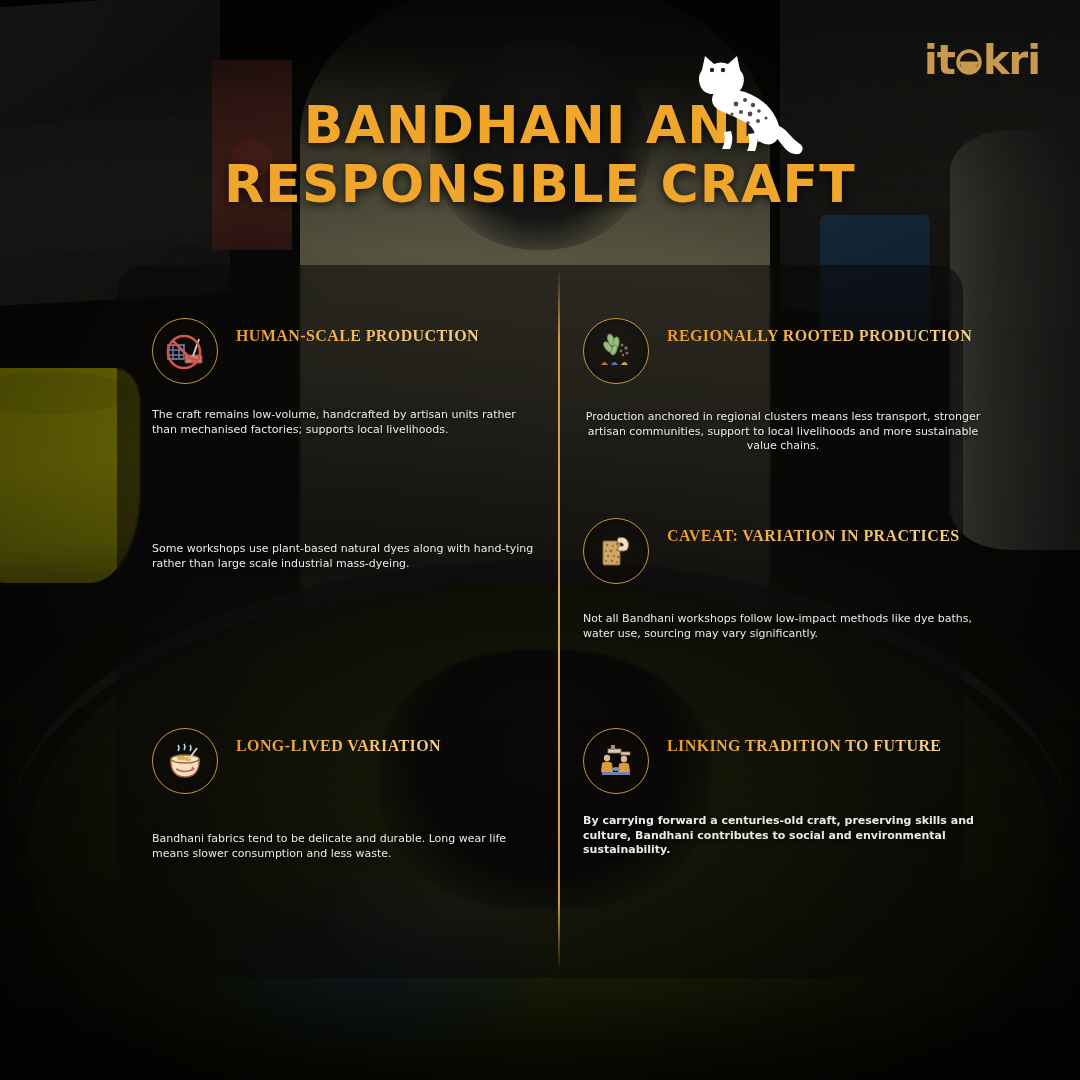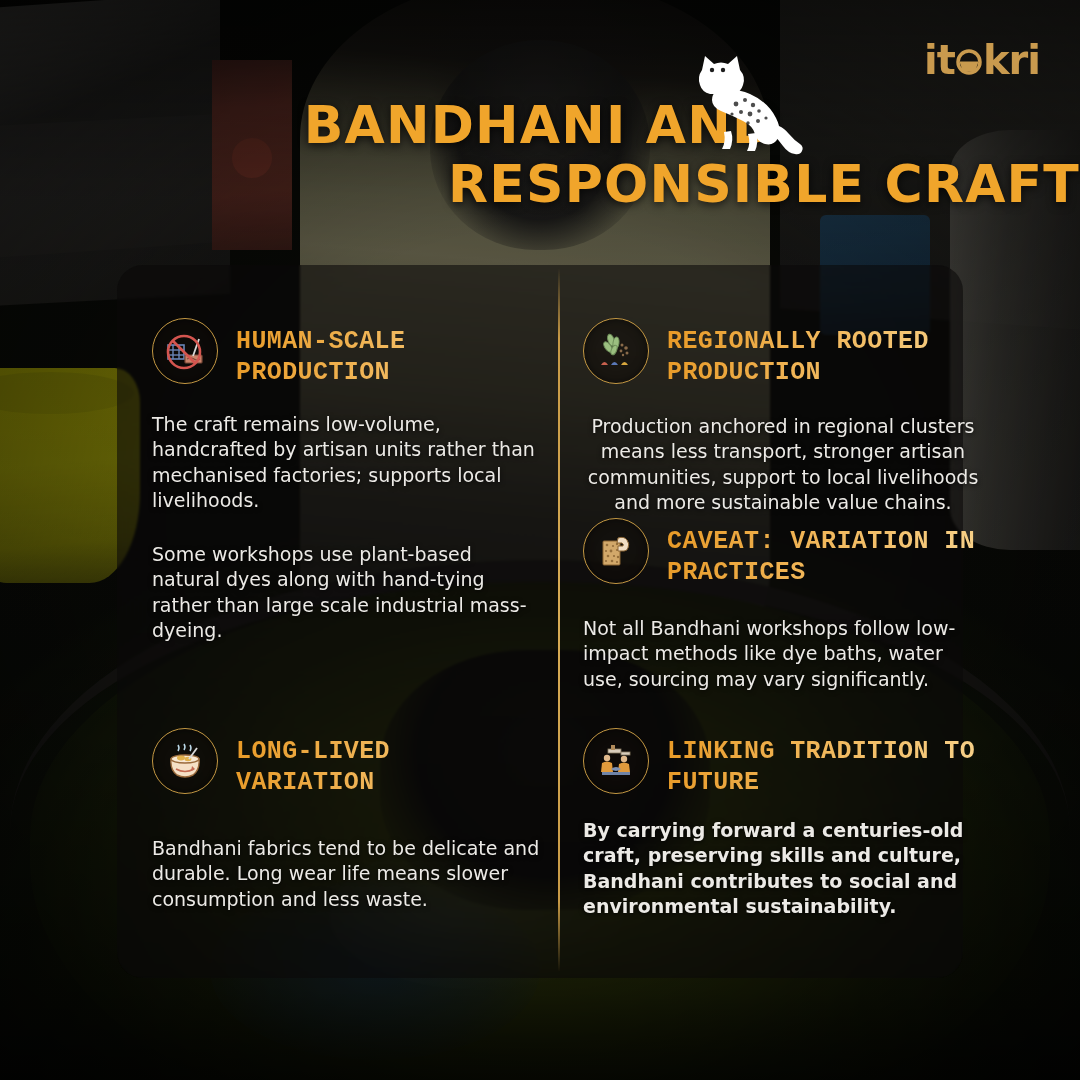--- a/index.html
+++ b/index.html
@@ -138,21 +138,21 @@
   .title {
     position:absolute; left:0; right:0; top:96px;
     text-align:center;
     color:#f0a52b;
     font-size:52px; font-weight:800;
     letter-spacing:1.2px; line-height:1.14;
     font-family:"DejaVu Sans", sans-serif;
     text-shadow: 0 2px 10px rgba(0,0,0,.75);
     z-index:4;
   }
-  .title .l2 { display:block;text-align:right; }
+  .title .l2 { display:block; }
   .cat {
     position:absolute; left:688px; top:48px; width:120px; height:110px; z-index:5;
     pointer-events:none;
   }
 
   
   .panel {
     position:absolute; left:117px; top:265px; width:846px; height:713px;
     background: rgba(10,9,8,.58);
     border-radius:26px;
@@ -171,31 +171,31 @@
   .circle {
     flex:0 0 auto; width:64px; height:64px; border-radius:50%;
     border:1.5px solid #c49843;
     background: rgba(16,13,10,.55);
     display:flex; align-items:center; justify-content:center;
     box-shadow: 0 0 10px rgba(0,0,0,.55) inset;
   }
   .circle svg { display:block; }
   .htext {
     padding-top:8px;
-    font-family:Liberation Mono, monospace;
-    font-weight:800; font-size:25px; line-height:1.24;
+    font-family:Liberation Serif, serif;
+    font-weight:800; font-size:16px; line-height:1.24;
     letter-spacing:.4px;
     background: linear-gradient(100deg,#e89a26 0%, #f0b455 42%, #f7d28c 100%);
     -webkit-background-clip:text; background-clip:text;
     -webkit-text-fill-color:transparent; color:#eda73a;
     text-shadow:none;
   }
   .body {
     margin-top:24px;
-    color:#eceae6; font-size:19px; line-height:1.33;
+    color:#eceae6; font-size:11px; line-height:1.33;
     font-family:"DejaVu Sans", sans-serif;
     text-shadow: 0 1px 5px rgba(0,0,0,.85);
   }
   .col-l { left:152px; width:390px; }
   .col-r { left:583px; width:400px; }
   .row1 { top:318px; }
   .row2 { top:518px; }
   .row3 { top:728px; }
   .row3.col-l .body { margin-top:38px; }
   .row3.col-r .body { margin-top:20px;font-weight:bold; }

